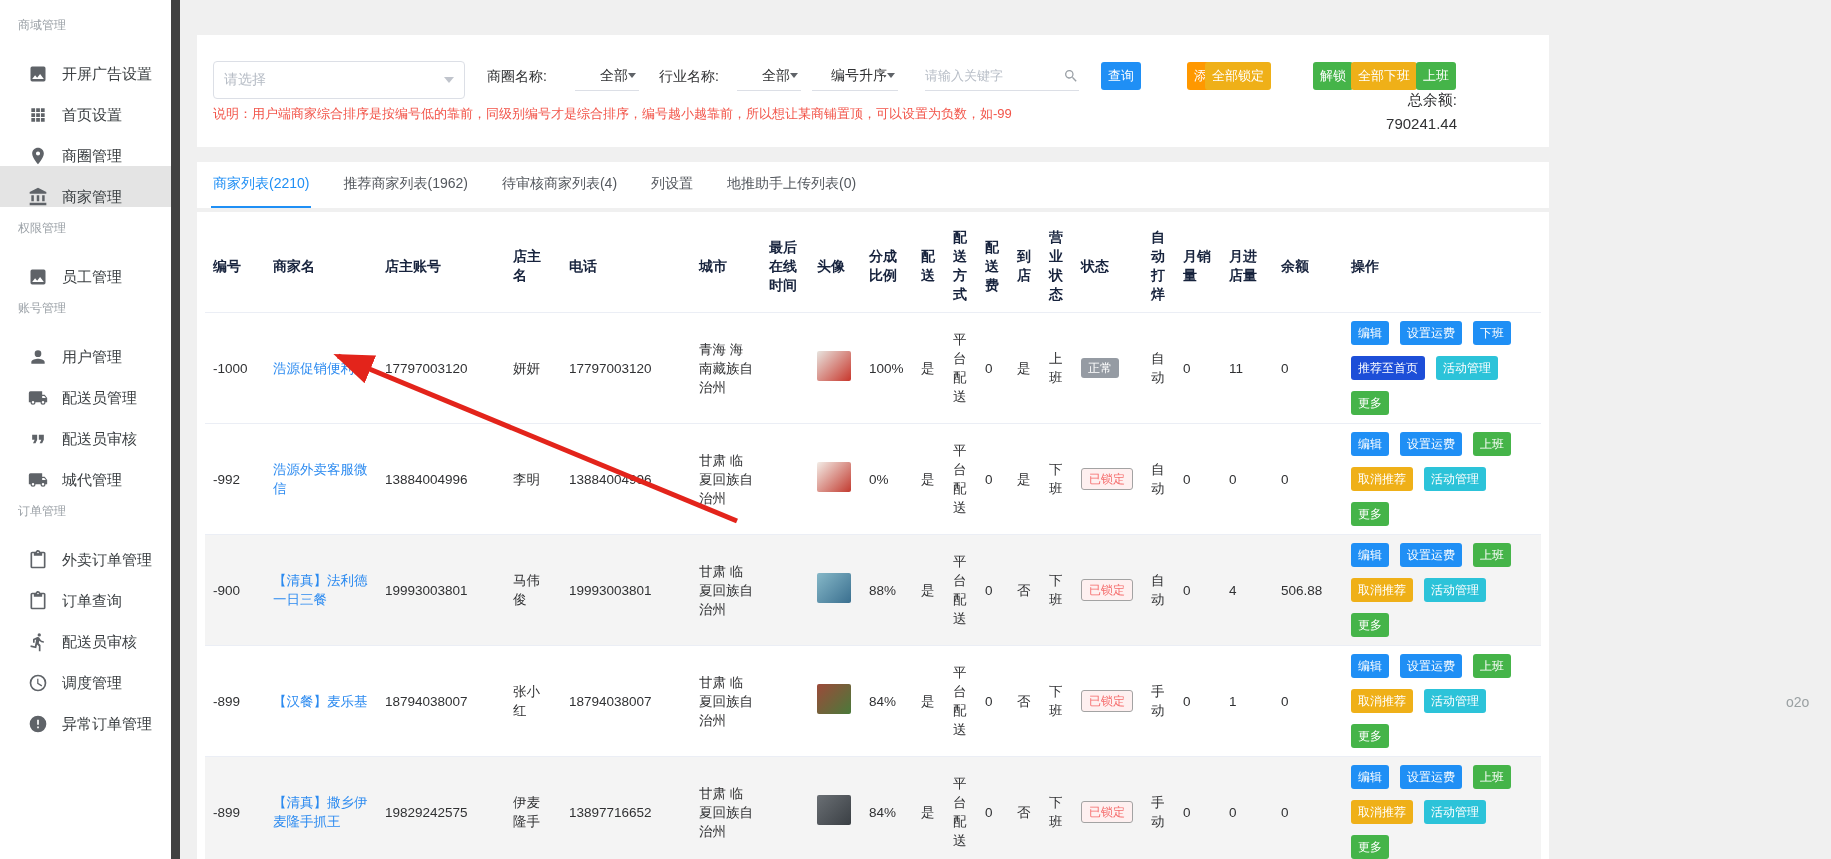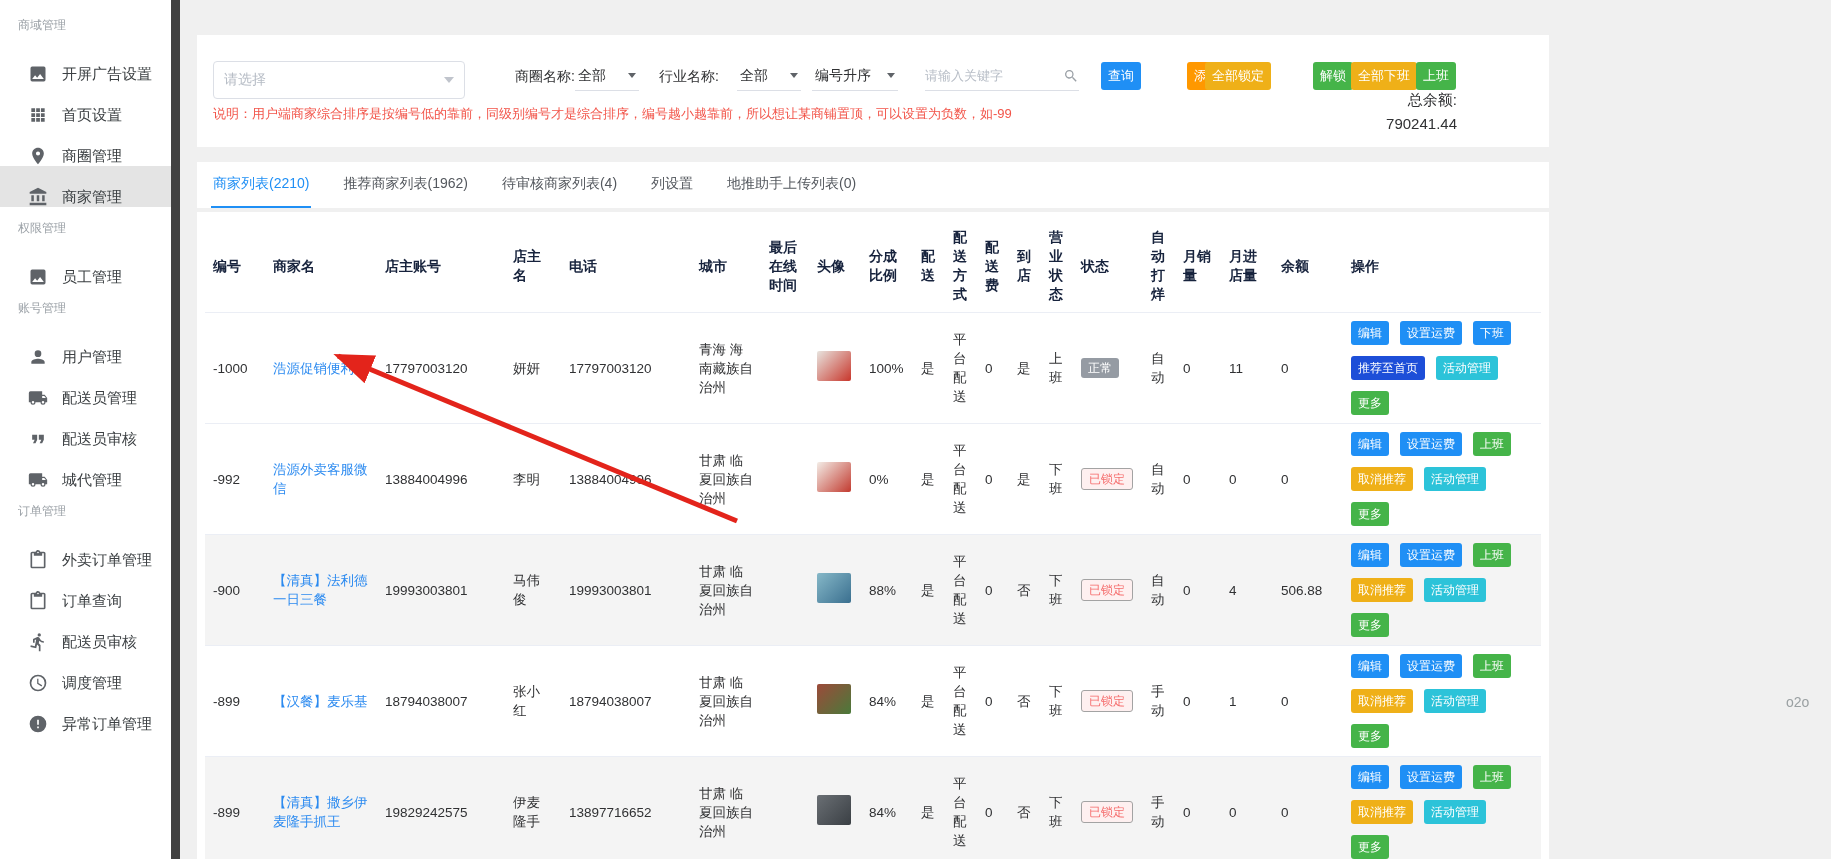--- a/index.html
+++ b/index.html
@@ -22,22 +22,22 @@
   .card{background:#fff;width:1352px}
 
   
   .filter-card{position:relative;height:112px}
   .sel-main{position:absolute;left:16px;top:26px;width:252px;height:38px;border:1px solid #dcdfe6;border-radius:4px;
     display:flex;align-items:center;justify-content:space-between;padding:0 10px;cursor:pointer;background:#fff}
   .ph{font-size:14px;color:#b6bcc5}
   .caret{width:0;height:0;border-left:5px solid transparent;border-right:5px solid transparent;border-top:6px solid #c0c4cc}
   .caret-sm{border-left-width:4px;border-right-width:4px;border-top-width:5px;border-top-color:#5f6368}
   .flabel{position:absolute;top:33px;font-size:14px;color:#303133}
-  .lab1{left:318px}.lab2{left:462px}
-  .msel{position:absolute;top:26px;height:30px;display:flex;align-items:center;justify-content:space-between;
+  .lab1{left:290px}.lab2{left:462px}
+  .msel{position:absolute;top:26px;height:30px;display:flex;align-items:center;justify-content:flex-end;
     border-bottom:1px solid #dcdfe6;padding:0 3px;cursor:pointer}
   .msel .mval{font-size:14px;color:#303133}
   .msel1{left:378px;width:64px}.msel2{left:540px;width:64px}.msel3{left:615px;width:86px}
   .kw{position:absolute;left:728px;top:26px;width:154px;height:30px;border-bottom:1px solid #dcdfe6;display:flex;align-items:center}
   .kw-input{border:none;outline:none;flex:1;font-size:13px;color:#303133;background:transparent;font-family:inherit;min-width:0}
   .kw-input::placeholder{color:#b8bec7}
   .kw-icon{width:16px;height:16px;flex:none}
   .kw-icon svg{fill:#9aa0a6;width:100%;height:100%}
   .tbtn{position:absolute;top:27px;height:28px;border:none;border-radius:3px;color:#fff;font-size:13px;
     padding:0 7px;cursor:pointer;font-family:inherit;white-space:nowrap}

